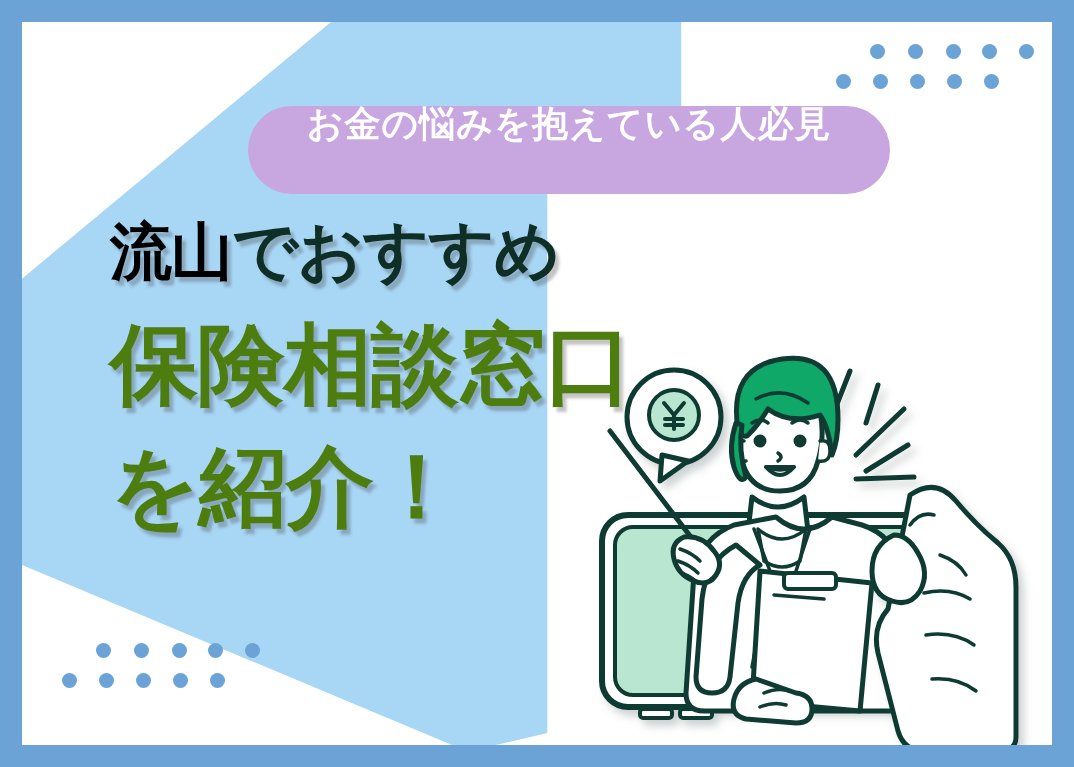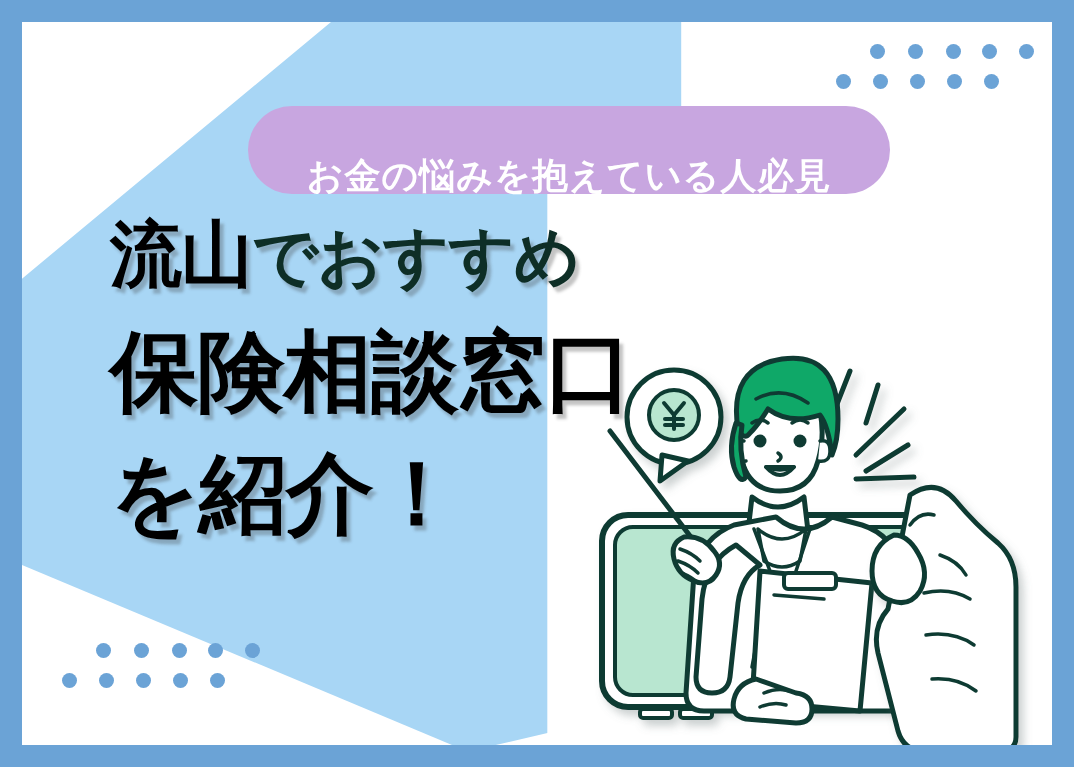--- a/index.html
+++ b/index.html
@@ -66,21 +66,21 @@
   .dots-tr{right:26px; top:18px; width:200px; height:70px;}
   .dots-bl{left:30px; bottom:36px; width:200px; height:70px;}
 
   
   .badge{
     position:absolute;
     left:226px; top:84px;
     width:642px; height:88px;
     background:#C8A6E0;
     border-radius:44px;
-    display:flex; align-items:flex-end; justify-content:center;
+    display:flex; align-items:flex-start; justify-content:center;
     box-sizing:border-box;
   }
   .badge-text{
     color:#ffffff;
     font-size:36px;
     font-weight:bold;
     letter-spacing:1px;
     white-space:nowrap;
     line-height:1;
   }
@@ -93,33 +93,33 @@
   }
   .hl-line{
     white-space:nowrap;
     line-height:1.0;
     margin-bottom:38px;
     font-weight:bold;
     text-shadow:4px 5px 3px rgba(60,60,60,0.30);
   }
   .hl-1{font-size:0;}
   .hl-city{
-    font-size:72px;
+    font-size:62px;
     color:#000000;
     letter-spacing:-1px;
     margin-top:46px;
   }
   .hl-rest{
     font-size:65px;
     color:#0E2E26;
     letter-spacing:-1px;
   }
   .hl-2, .hl-3{
     font-size:88px;
-    color:#000000;
+    color:#4d7c0f;
     letter-spacing:-1px;
   }
   .hl-2{margin-bottom:34px;}
   .hl-3{margin-bottom:0;margin-top:24px;}
 
   
   .illu{
     position:absolute;
     right:-6px; bottom:-4px;
     width:470px; height:400px;

